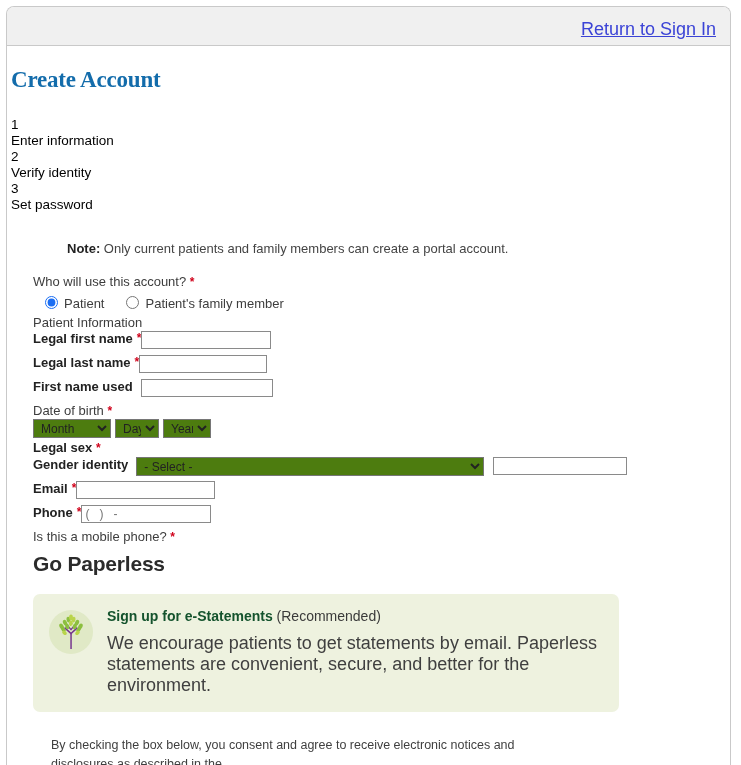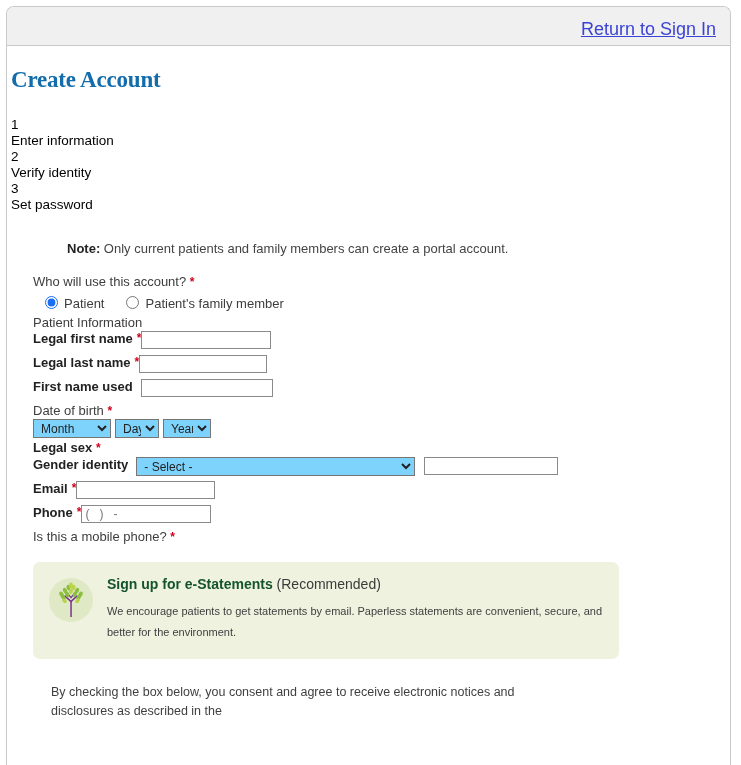--- a/index.html
+++ b/index.html
@@ -173,29 +173,29 @@
   .txt.used  { width: 132px; }
   .txt.email { width: 139px; }
   .txt.phone { width: 130px; }
   .txt.gender-extra { width: 134px; }
 
   select {
     border: 1px solid #767676;
     height: 19px;
     font-size: 12px;
     font-family: "Liberation Sans", sans-serif;
-    background: #7dd3fc;
+    background: #4d7c0f;
     color: #222;
     padding: 0 1px 0 3px;
     box-sizing: border-box;
   }
   select.month { width: 78px; }
   select.day   { width: 44px; }
   select.year  { width: 48px; }
-  select.gender { width: 279px; }
+  select.gender { width: 348px; }
 
   .dob-row {
     display: flex;
     gap: 4px;
     margin-bottom: 2px;
   }
 
   .label-strong-row {
     font-size: 13px;
     font-weight: bold;
@@ -237,21 +237,21 @@
     margin-left: 14px;
     flex: 1;
   }
   .estmt-heading {
     font-size: 14px;
     color: #3a3a3a;
     margin-bottom: 9px;
   }
   .estmt-heading b { color: #14532d; }
   .estmt-body {
-    font-size: 11px;
+    font-size: 18px;
     color: #3f3f3f;
     line-height: 21px;
   }
 
   .consent-text {
     margin: 24px 0 0 18px;
     width: 470px;
     font-size: 12.5px;
     color: #3f3f3f;
     line-height: 19px;
@@ -364,20 +364,21 @@
         <span class="field-label">Phone</span>
         <span class="req">*</span>
         <input type="text" class="txt phone" placeholder="(   )   -" style="">
       </div>
 
       <div class="field-question" style="margin:2px 0 1px 0">
         <span>Is this a mobile phone?</span>
         <span class="req">*</span>
       </div>
 
+      <h2 class="paperless-title">Go Paperless</h2>
 
       <div class="estmt-banner">
         <div class="tree-badge">
           <svg width="36" height="36" viewBox="0 0 36 36" aria-hidden="true">
 
             <path d="M17.3 35 L17.3 19 L18.8 19 L18.8 35 Z" fill="#76368f"></path>
             <path d="M18 20.5 L11 14.2 L12.1 13.1 L18.6 19 Z" fill="#76368f"></path>
             <path d="M18 20.5 L25 14.2 L23.9 13.1 L17.4 19 Z" fill="#76368f"></path>
             <path d="M18 16.5 L13.6 11.5 L14.6 10.6 L18.5 15.2 Z" fill="#76368f"></path>
             <path d="M18 16.5 L22.4 11.5 L21.4 10.6 L17.5 15.2 Z" fill="#76368f"></path>

